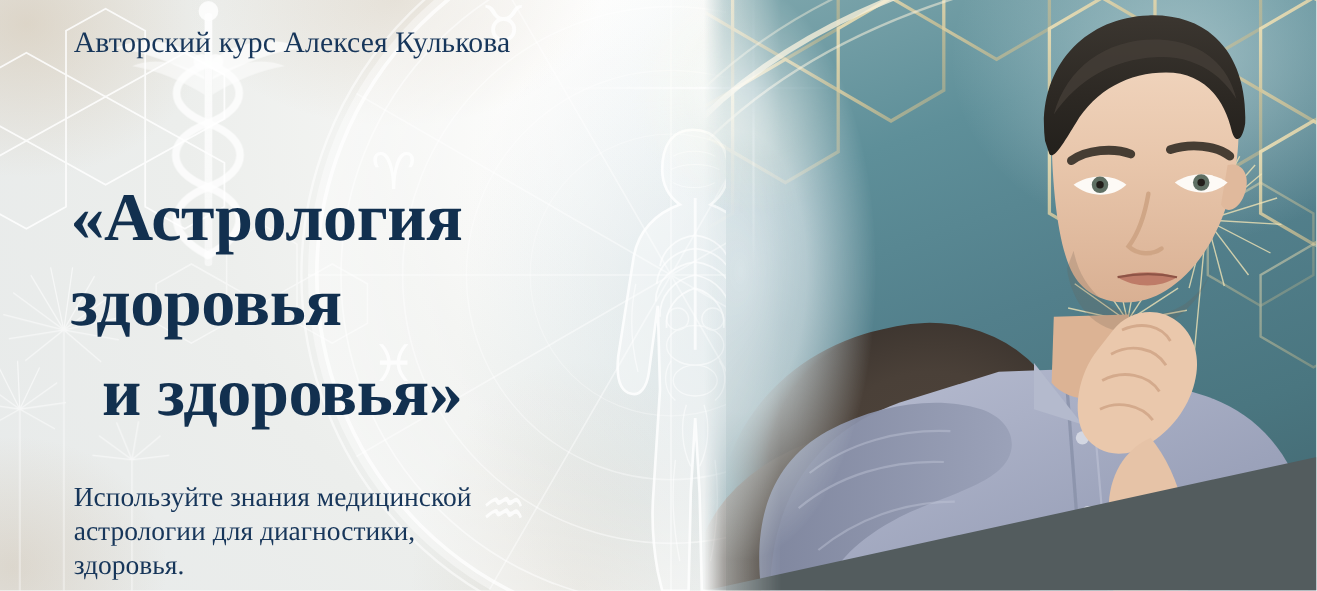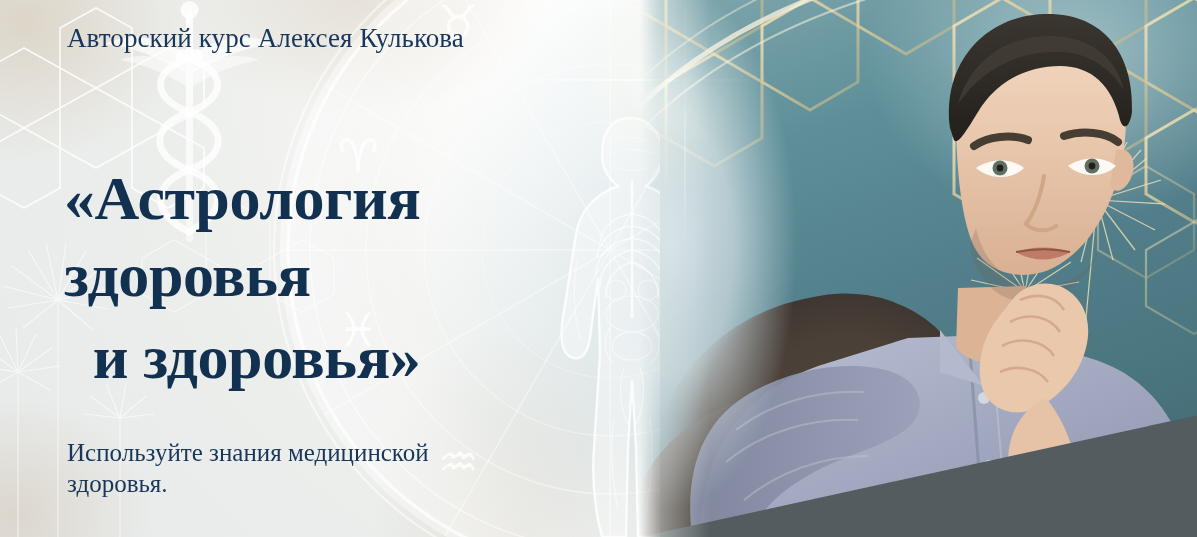--- a/index.html
+++ b/index.html
@@ -513,17 +513,18 @@
     <div class="eyebrow">Авторский курс Алексея Кулькова</div>
 
     <h1 class="headline">
       <span class="l l1">«Астрология</span>
       <span class="l l2">здоровья</span>
       <span class="l l3">и здоровья»</span>
     </h1>
 
     <p class="lede">
       <span>Используйте знания медицинской</span>
+      <span>астрологии для диагностики,</span>
       <span>здоровья.</span>
     </p>
   </div>
 
 </div>
 
 </body></html>

